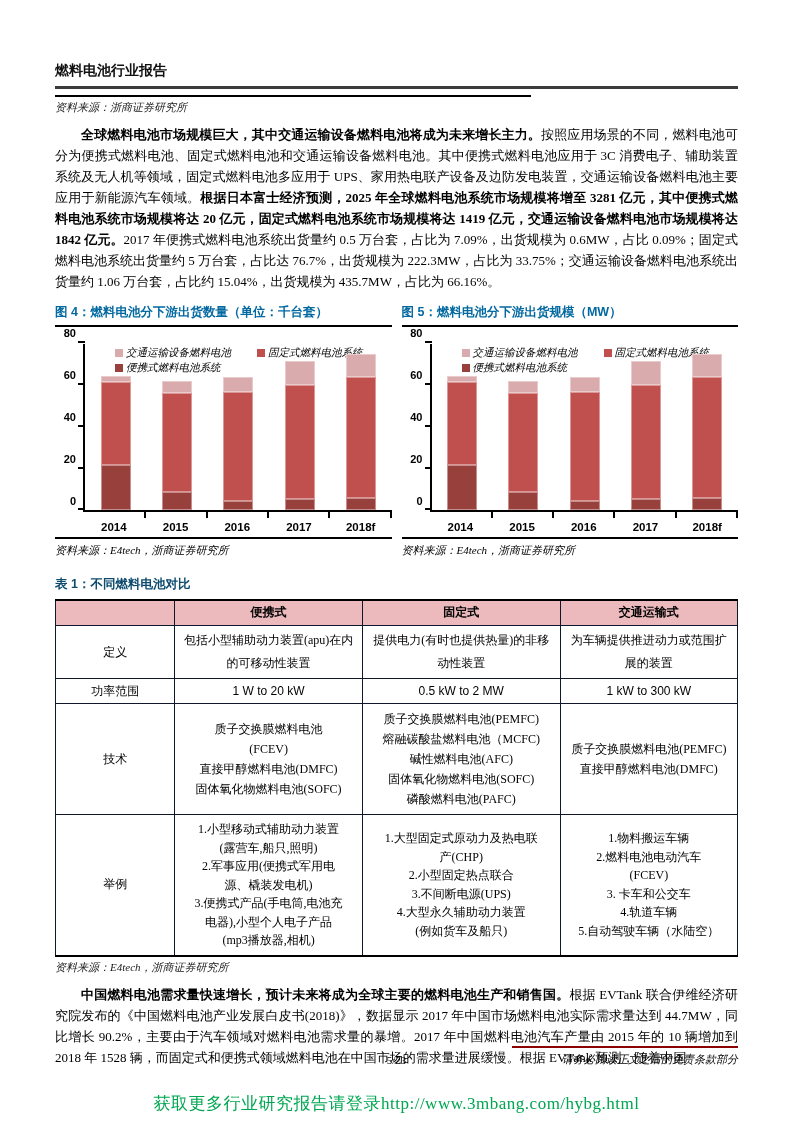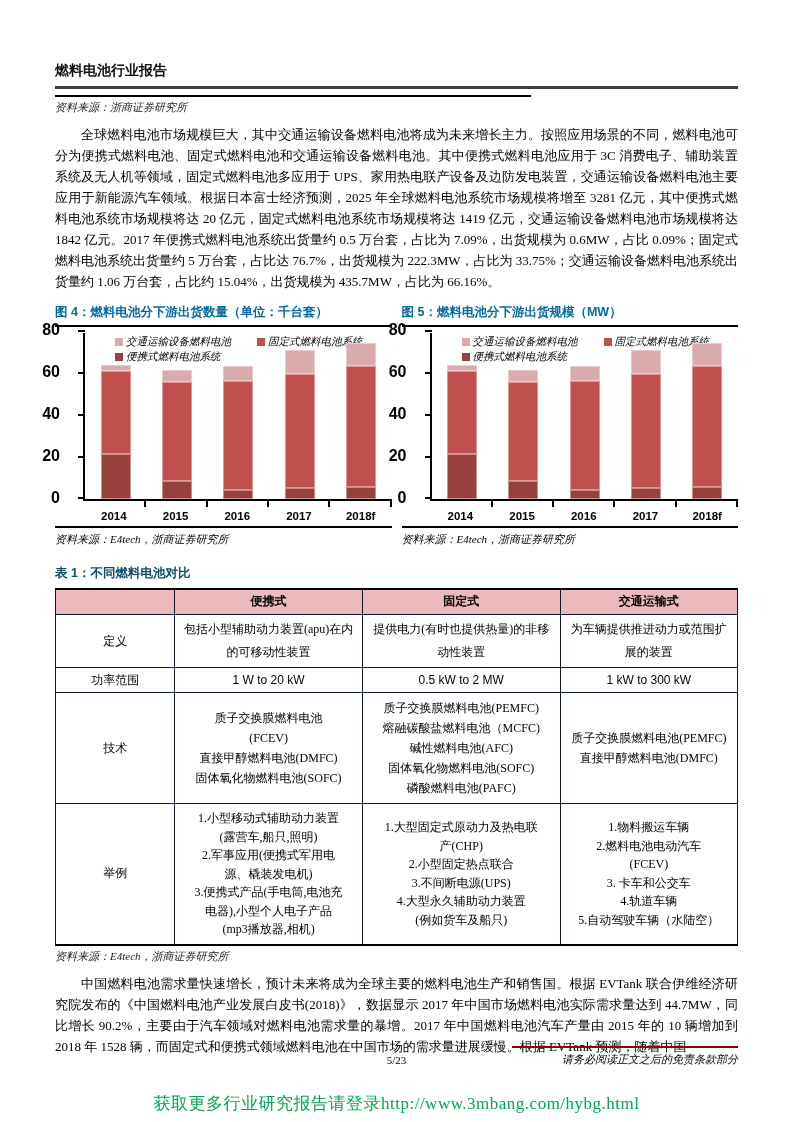--- a/index.html
+++ b/index.html
@@ -15,34 +15,34 @@
   .brand-txt .cn { font-size:17px; letter-spacing:4px; font-weight:700; }
   .brand-txt .en { font-size:9px; font-weight:700; font-style:italic; margin-top:1px; }
   .report-title { font-family:"Liberation Sans", sans-serif; font-weight:700; font-size:14px;
                   color:#111; padding-bottom:4px; }
   .hdr-rule { height:2.5px; background:#3c3c3c; margin-top:2px; }
   .sub-rule { height:2px; background:#000; width:476px; margin-top:6px; }
   .src { font-size:11px; font-style:italic; color:#1a1a1a; margin-top:3px; }
 
   
   .para { font-size:13px; line-height:21px; text-align:justify; text-indent:2em; margin-top:9px; }
-  .para .b { font-weight:400; }
+  .para .b { font-weight:700; }
 
   
   .figs { display:flex; gap:10px; margin-top:12px; }
   .figure { width:339px; }
   .fig-title { font-family:"Liberation Sans", sans-serif; font-weight:700; font-size:12.5px; color:#0369a1; }
   .fig-rule { height:2px; background:#000; margin-top:4px; }
   .fig-source { font-size:11px; font-style:italic; margin-top:4px; }
   .chart { margin-top:6px; }
   .c-row { display:flex; }
   .c-yaxis { width:28px; position:relative; height:168px; }
-  .c-ylab { position:absolute; right:23px; font-family:"Liberation Sans", sans-serif;
-            font-weight:700; font-size:16px; }
-  .c-plot { flex:1; position:relative; height:168px; border-left:2px solid #000; border-bottom:2px solid #000; }
+  .c-ylab { position:absolute; right:7px; font-family:"Liberation Sans", sans-serif;
+            font-weight:700; font-size:11px; }
+  .c-plot { flex:1; position:relative; height:168px; border-left:2px solid #000; border-bottom:2px solid #000;margin-top:11px; }
   .c-ytick { position:absolute; left:-7px; width:7px; height:2px; background:#000; }
   .c-xtick { position:absolute; bottom:-8px; width:2px; height:6px; background:#000; }
   .c-bar { position:absolute; bottom:0; width:30px; display:flex; flex-direction:column-reverse; }
   .c-seg { width:100%; box-shadow:inset 0 0 0 1px rgba(255,240,240,.45); }
   .c-legend { position:absolute; top:1px; left:30px; width:292px; display:flex; flex-wrap:wrap;
               column-gap:26px; font-size:10.5px; line-height:15px; font-style:italic; }
   .c-li { white-space:nowrap; }
   .c-sw { display:inline-block; width:8px; height:8px; margin-right:3px; vertical-align:-1px; }
   .c-xlabels { display:flex; margin-left:28px; margin-top:9px; }
   .c-xlabels div { flex:1; text-align:center; font-family:"Liberation Sans", sans-serif;

